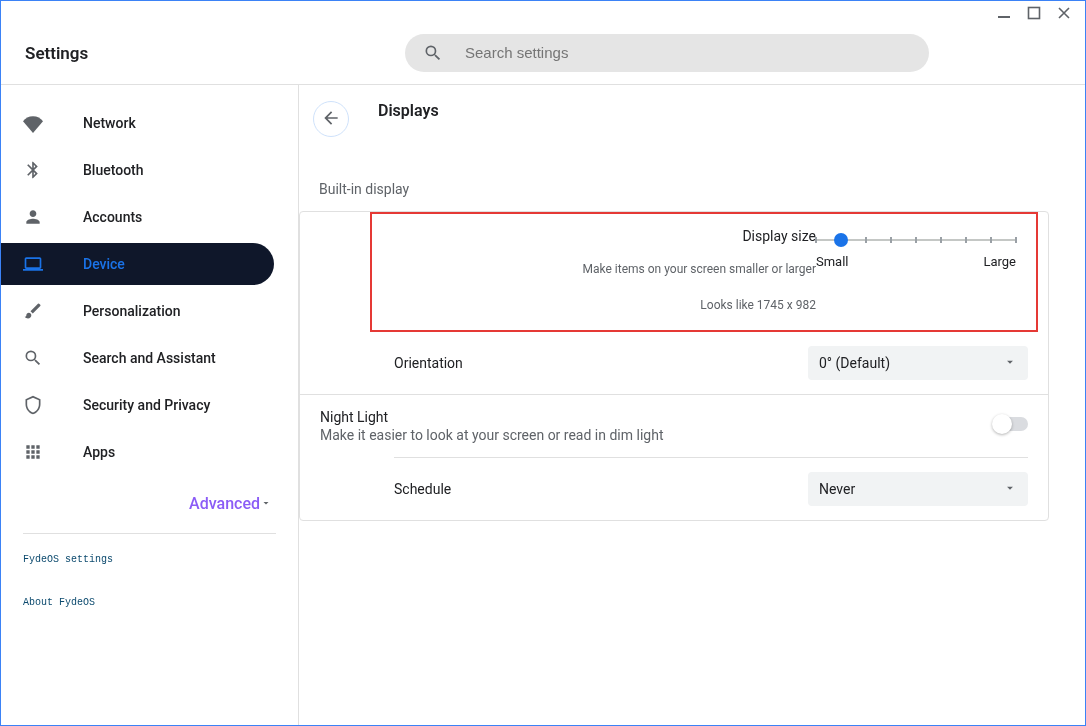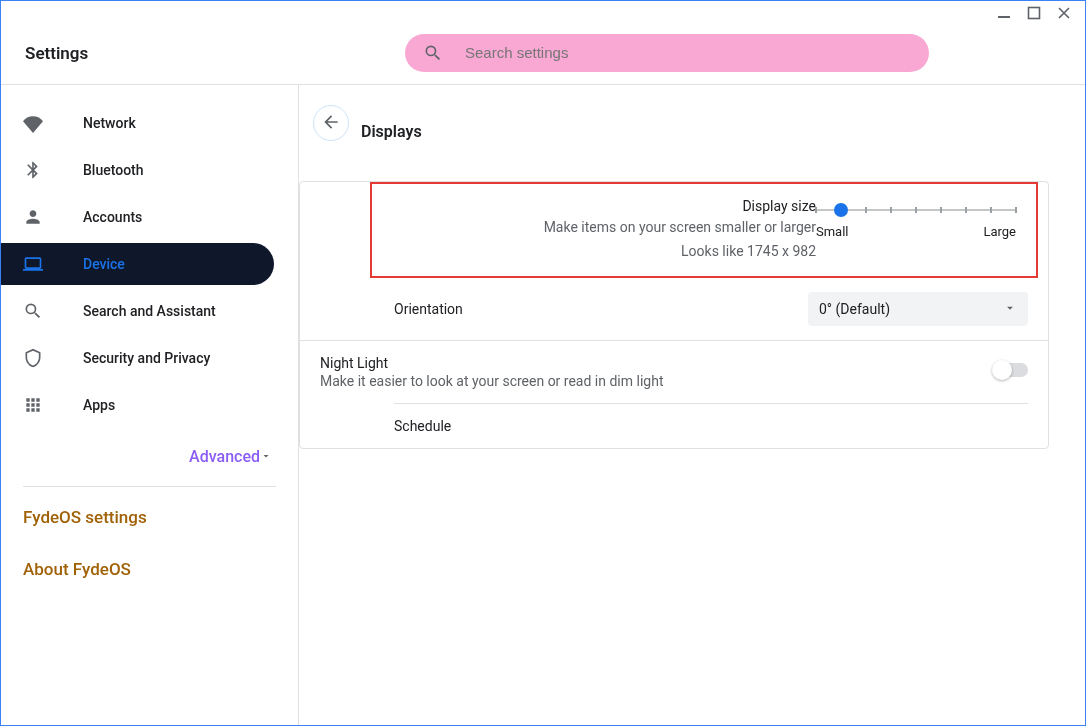--- a/index.html
+++ b/index.html
@@ -40,21 +40,21 @@
   .header-title {
     font-size: 17px;
     font-weight: 600;
     color: #202124;
     width: 380px;
   }
   .search-box {
     flex: 0 0 auto;
     width: 524px;
     height: 38px;
-    background: #f9a8d4;
+    background: #e5e5e5;
     border-radius: 21px;
     display: flex;
     align-items: center;
     padding: 0 18px;
     color: #5f6368;
   }
   .search-box .icon { width:20px; height:20px; margin-right:20px; }
   .search-box input {
     border: none; background: transparent; outline:none;
     font-size: 15px; color:#5f6368;
@@ -93,35 +93,36 @@
   .nicon svg { fill:#5f6368; width:20px; height:20px; }
   .adv-row {
     display:flex; align-items:center; justify-content:flex-end;
     padding: 16px 26px 16px 22px;
     color:#8b5cf6; font-weight:500; font-size:16px;
     cursor:pointer;
   }
   .sep { height:1px; background:#e0e0e0; margin: 4px 22px; }
   .plain-row {
     padding: 16px 22px;
-    color:#a16207; font-weight:500; font-size:17px;
-    cursor:pointer;
+    color:#0c4a6e; font-weight:500; font-size:10px;
+    cursor:pointer;
+    font-family:Liberation Mono, monospace;
   }
   .content {
     flex:1;
     overflow-y:auto;
     position:relative;
   }
   .content-inner {
     width: 750px;
     margin: 0 0 0 0;
     padding-top: 16px;
   }
   .back-row {
-    display:flex; align-items:flex-end; gap:12px;
+    display:flex; align-items:flex-start; gap:29px;
     padding-left: 14px;
     height: 40px;
     margin-bottom: 40px;
   }
   .back-btn {
     width:36px; height:36px;
     border-radius:50%;
     border:1px solid #cfe2fb;
     display:flex; align-items:center; justify-content:center;
     cursor:pointer;
@@ -143,21 +144,21 @@
   }
   .callout {
     border:2px solid #e53935;
     padding: 14px 20px 14px 4px;
     margin: 0 10px 0 70px;
     display:flex;
     text-align:right;
   }
   .callout-left { flex:1; }
   .dsz-title { font-size:14px; color:#202124; font-weight:400; }
-  .dsz-desc { font-size:14px; color:#5f6368; line-height:22px; margin-top:2px;}
+  .dsz-desc { font-size:12px; color:#5f6368; line-height:22px; margin-top:14px;}
   .slider-wrap {
     width: 200px;
     display:flex; flex-direction:column;
     align-items:stretch;
     padding-top: 6px;
   }
   .slider-track {
     position:relative;
     height:12px;
     display:flex; align-items:center;
@@ -286,20 +287,28 @@
         <span class="nicon">
             <svg viewBox="0 0 24 24">
               <path d="M20 18c1.1 0 2-.9 2-2V6c0-1.1-.9-2-2-2H4C2.9 4 2 4.9 2 6v10c0 1.1.9 2 2 2H0v2h24v-2h-4zM4 6h16v10H4V6z"></path>
             </svg>
           </span>
         <span>Device</span>
       </div>
       <div class="nav-item">
         <span class="nicon">
             <svg viewBox="0 0 24 24">
+              <path d="M7 14c-1.66 0-3 1.34-3 3 0 1.31-1.16 2-2 2 .92 1.22 2.49 2 4 2 2.21 0 4-1.79 4-4 0-1.66-1.34-3-3-3zm13.71-9.37l-1.34-1.34a.996.996 0 00-1.41 0L9 12.25 11.75 15l8.96-8.96a.996.996 0 000-1.41z"></path>
+            </svg>
+          </span>
+        <span>Personalization</span>
+      </div>
+      <div class="nav-item">
+        <span class="nicon">
+            <svg viewBox="0 0 24 24">
               <path d="M15.5 14h-.79l-.28-.27A6.471 6.471 0 0016 9.5 6.5 6.5 0 109.5 16a6.471 6.471 0 004.23-1.57l.27.28v.79l5 4.99L20.49 19l-4.99-5zM9.5 14A4.5 4.5 0 1114 9.5 4.5 4.5 0 019.5 14z"></path>
             </svg>
           </span>
         <span>Search and Assistant</span>
       </div>
       <div class="nav-item">
         <span class="nicon">
             <svg viewBox="0 0 24 24">
               <path d="M12 1L3 5v6c0 5.55 3.84 10.74 9 12 5.16-1.26 9-6.45 9-12V5l-9-4zm0 2.18l7 3.12v4.7c0 4.52-2.98 8.69-7 9.93-4.02-1.24-7-5.41-7-9.93V6.3l7-3.12z"></path>
             </svg>
@@ -335,20 +344,21 @@
 
         <div class="back-row">
           <div class="back-btn">
             <span><svg viewBox="0 0 24 24">
                   <path d="M20 11H7.83l5.59-5.59L12 4l-8 8 8 8 1.41-1.41L7.83 13H20v-2z"></path>
                 </svg></span>
           </div>
           <div class="page-title">Displays</div>
         </div>
 
+        <div class="section-label">Built-in display</div>
 
         <div class="card">
 
           <div class="callout">
             <div class="callout-left">
               <div class="dsz-title">Display size</div>
               <div class="dsz-desc">Make items on your screen smaller or larger</div>
               <div class="dsz-desc">Looks like 1745 x 982</div>
             </div>
             <div class="slider-wrap">
@@ -391,20 +401,26 @@
             </div>
             <div class="toggle">
               <div class="knob"></div>
             </div>
           </div>
 
           <div class="thin-sep"></div>
 
           <div class="row">
             <div class="row-label">Schedule</div>
+            <div class="dropdown">
+              <span>Never</span>
+              <span class="arr"><svg viewBox="0 0 24 24">
+                    <path d="M7 10l5 5 5-5z"></path>
+                  </svg></span>
+            </div>
           </div>
 
         </div>
 
       </div>
     </div>
 
   </div>
 </div>
 

